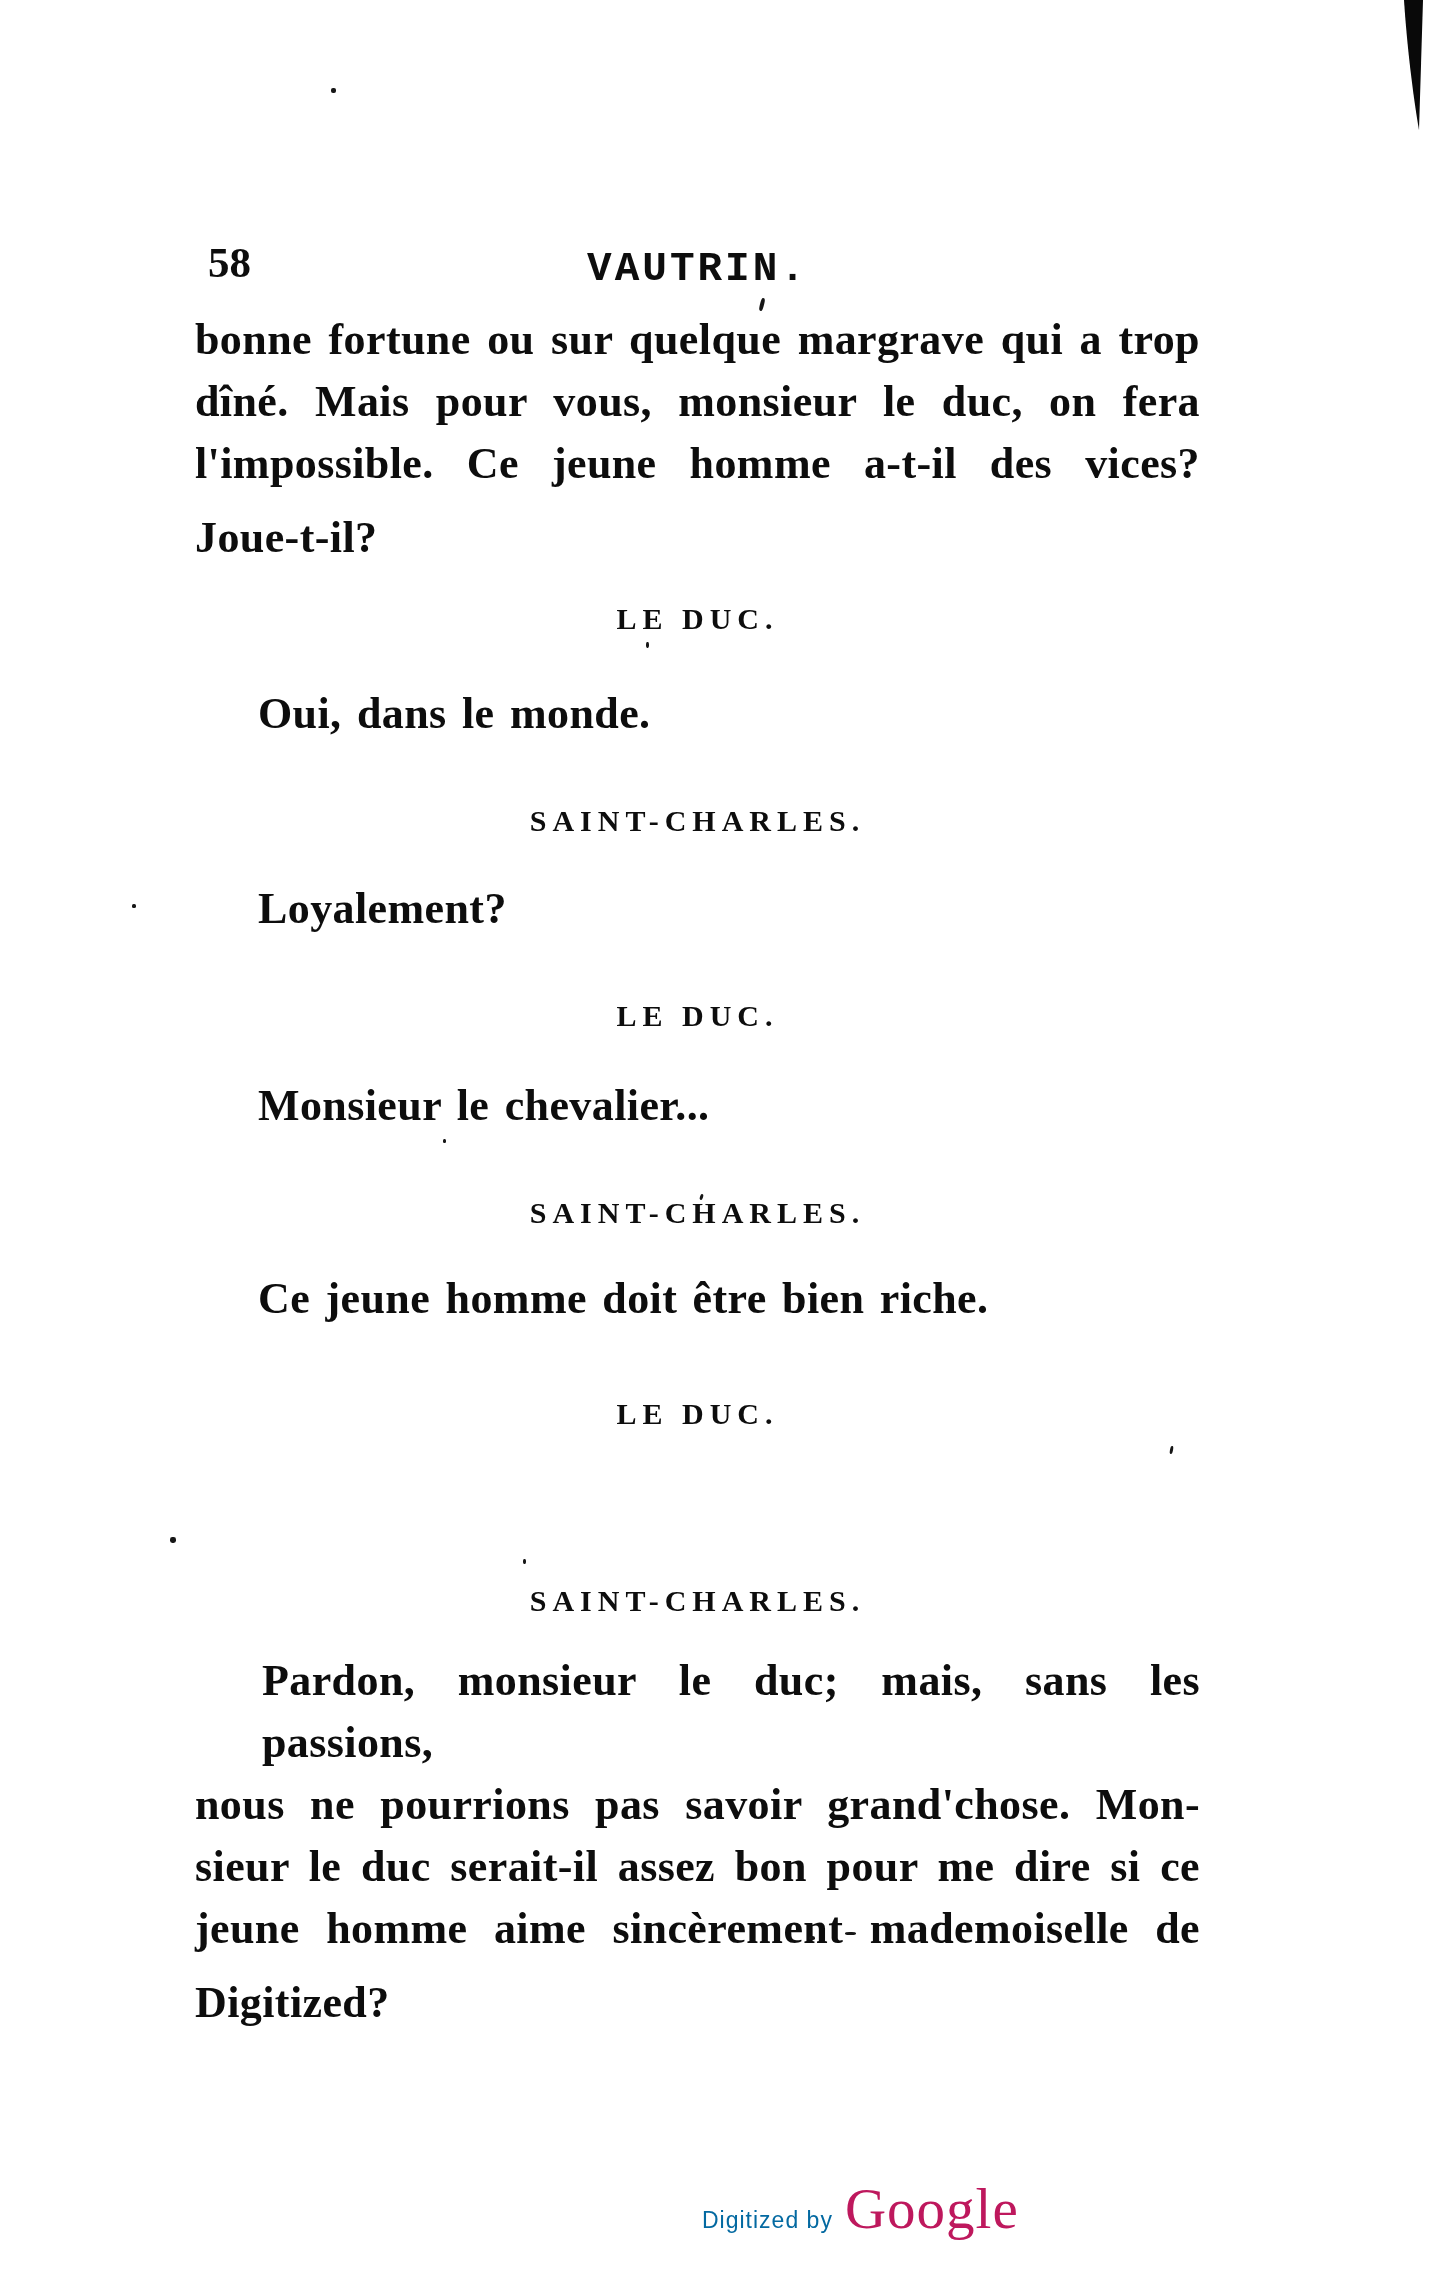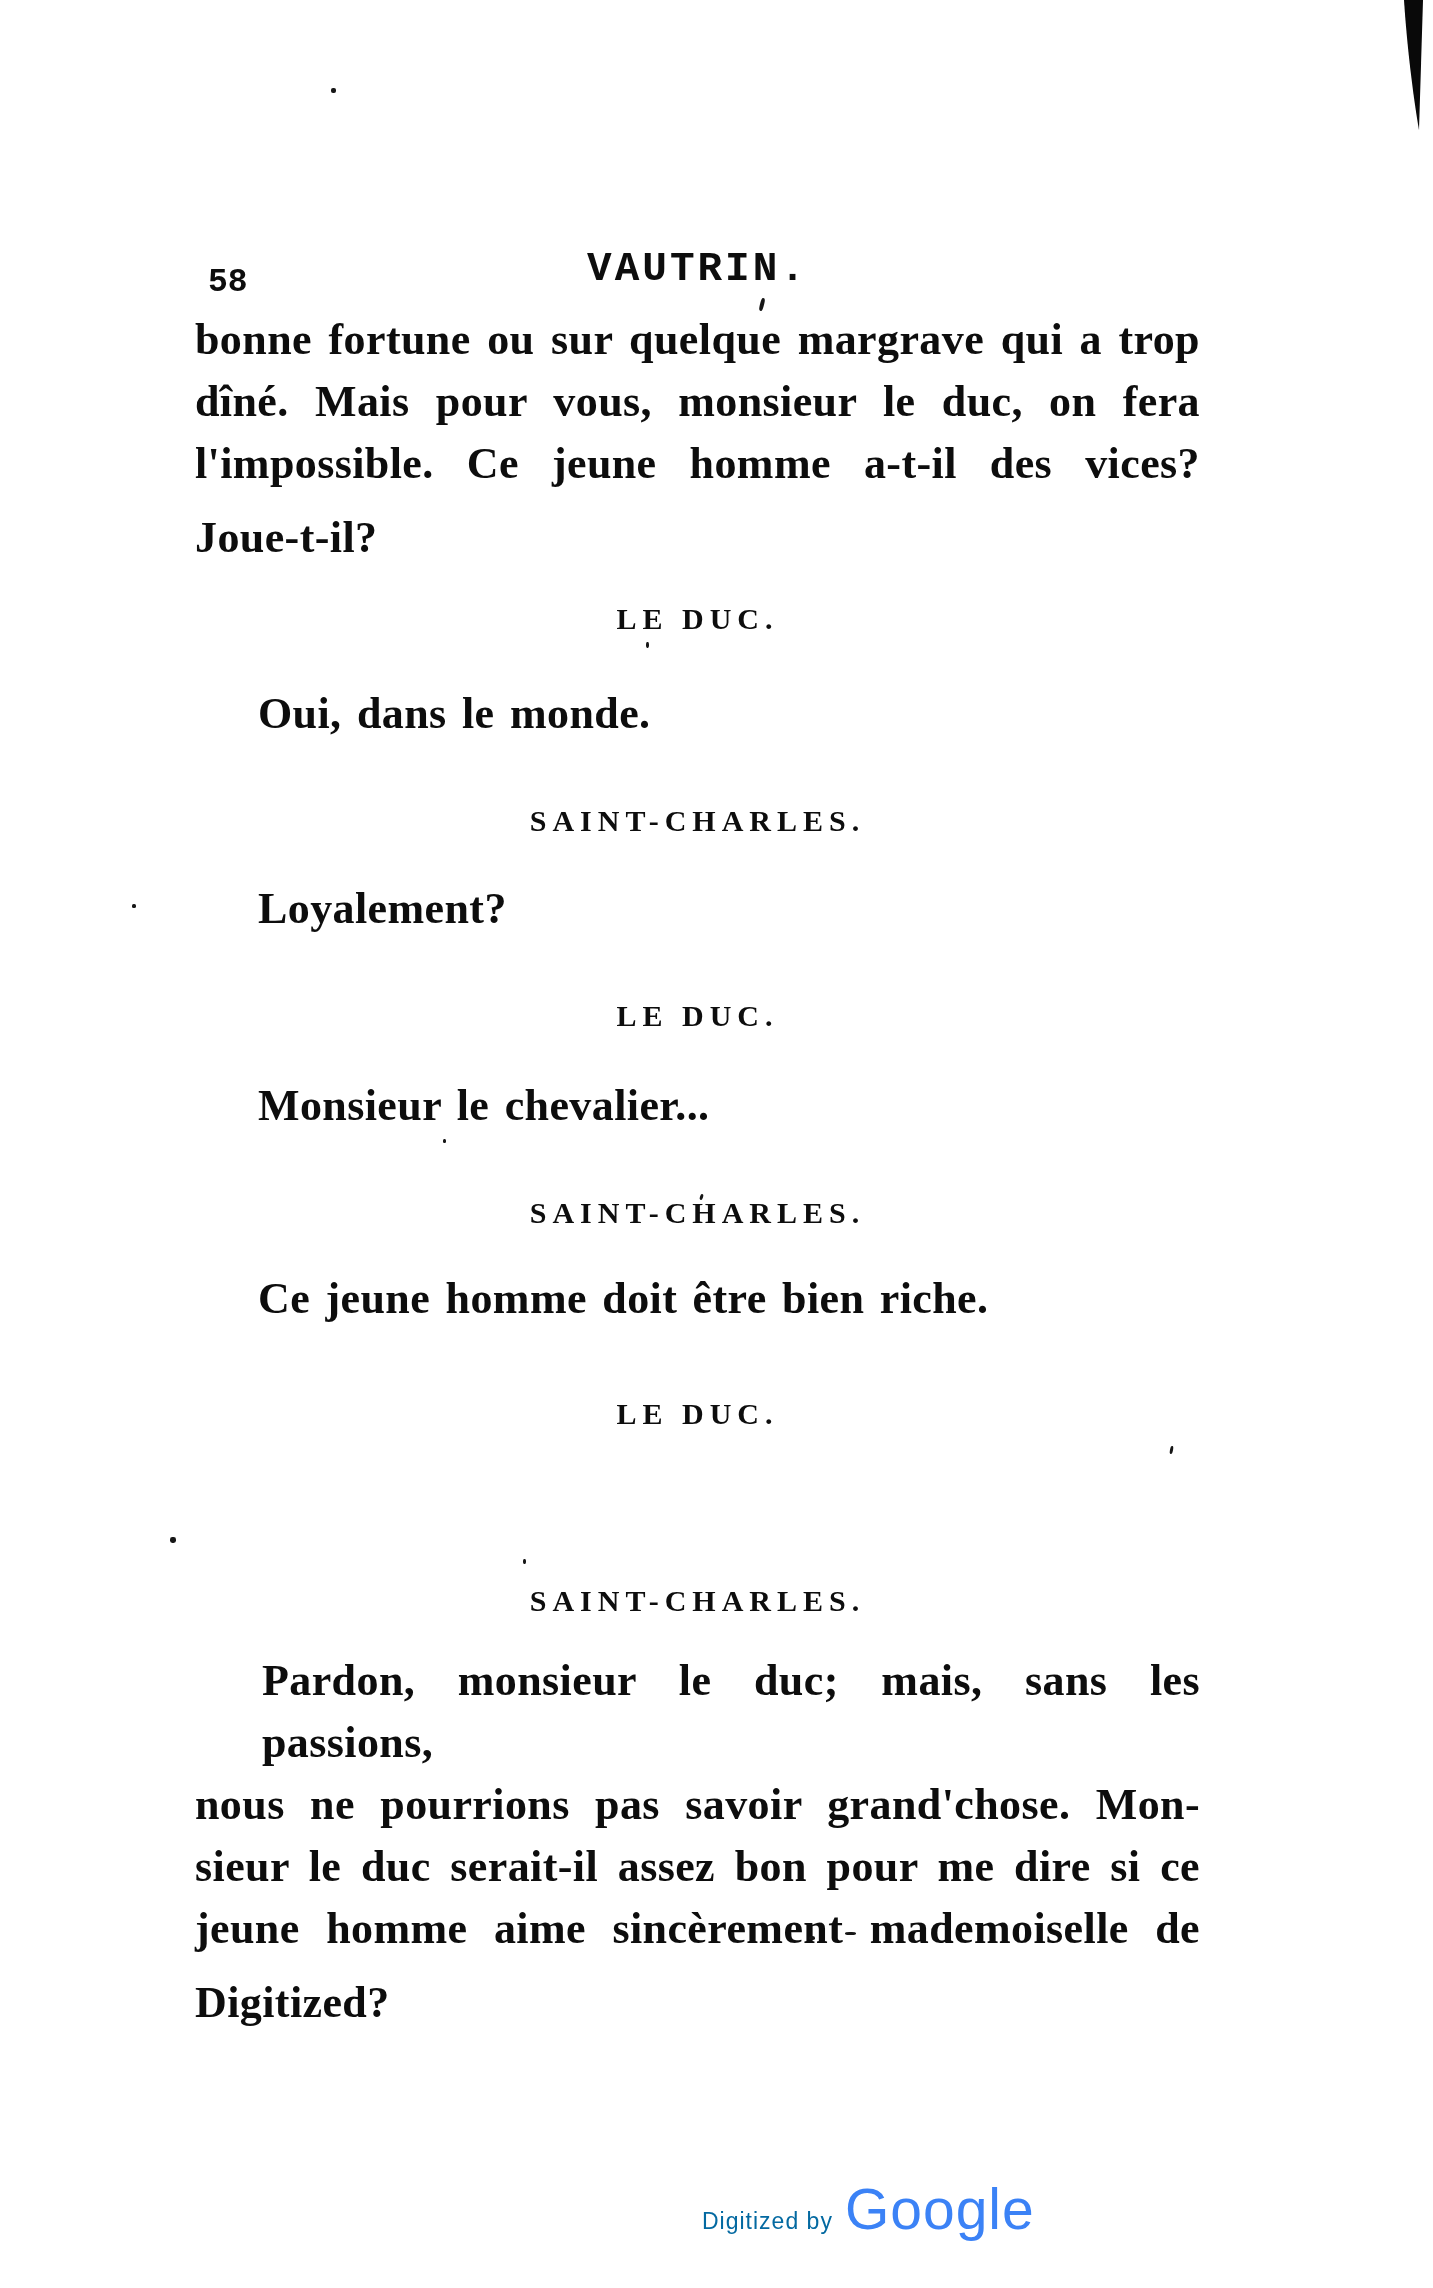--- a/index.html
+++ b/index.html
@@ -7,22 +7,22 @@
     position:relative;
     width:1433px; height:2288px;
     margin:0 auto;
     background:#ffffff;
     color:#0d0d0d;
     font-family:"Liberation Serif", serif;
     overflow:hidden;
   }
   
   .pageno {
-    position:absolute; left:208px; top:260px;
-    font-size:33px; font-weight:700; line-height:46px;font-family:Liberation Mono, monospace;
+    position:absolute; left:208px; top:240px;
+    font-size:43px; font-weight:700; line-height:46px;
   }
   .runtitle {
     position:absolute; left:195px; top:246px; width:1005px;
     text-align:center;
     font-size:41px; font-weight:700; letter-spacing:3px; line-height:46px;font-family:Liberation Mono, monospace;
   }
   
   .col {
     position:absolute; left:195px; width:1005px;
   }
@@ -63,22 +63,22 @@
   
   .footer {
     position:absolute; top:2176px; left:702px;
     display:flex; align-items:baseline; gap:12px;
   }
   .credit {
     font-family:"Liberation Sans", sans-serif;
     font-size:23px; color:#0369a1; letter-spacing:1px;
   }
   .brand {
-    font-family:Liberation Sans, sans-serif;
-    font-size:57px; color:#3b82f6; letter-spacing:1px;text-align:right;
+    font-family:Liberation Serif, serif;
+    font-size:57px; color:#be185d; letter-spacing:1px;text-align:right;
   }
   
   .wedge { position:absolute; top:0; left:1395px; }
   .speck {
     position:absolute; background:#161616; border-radius:40%;
   }
 </style>
 </head>
 <body>
 

